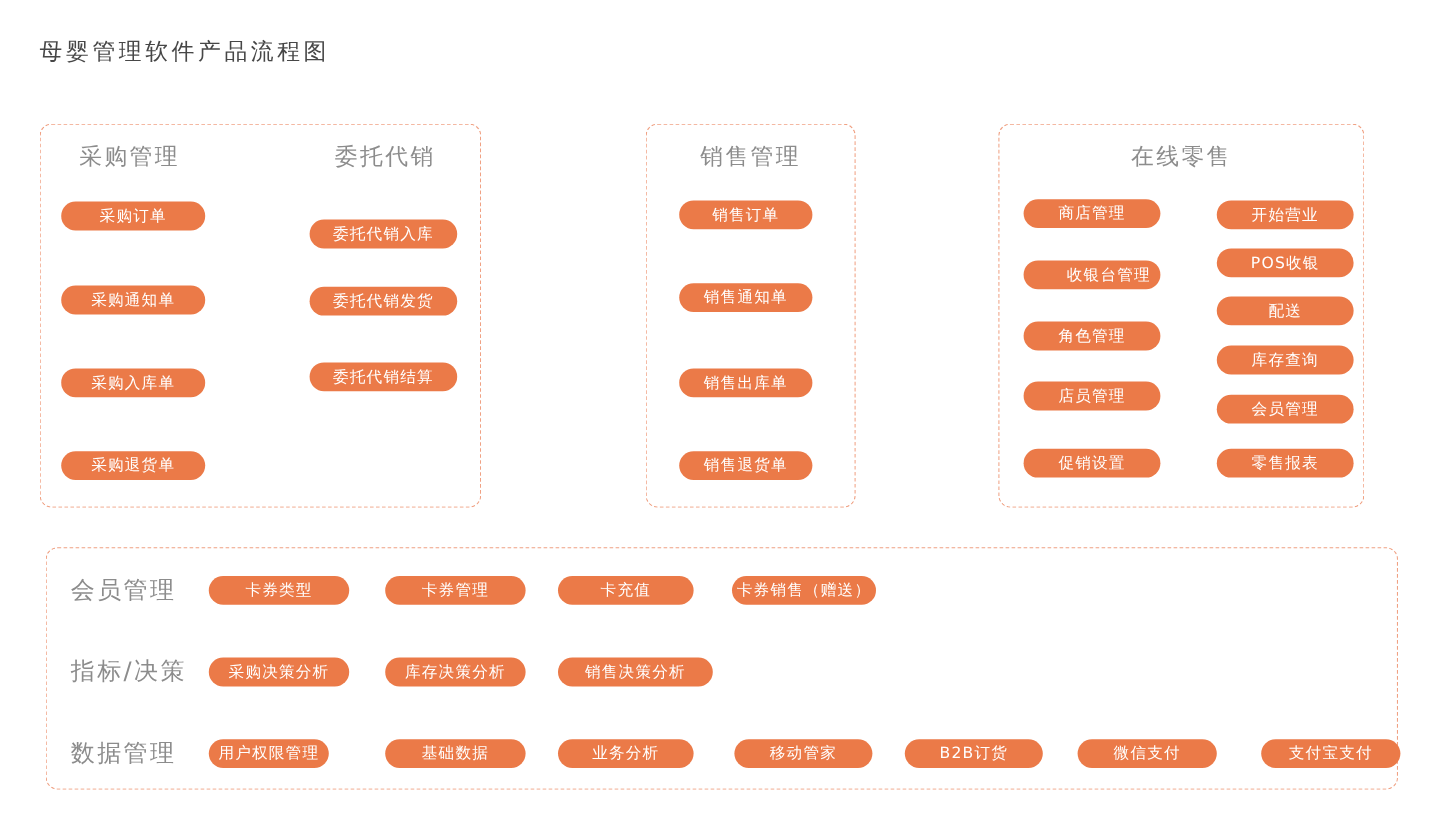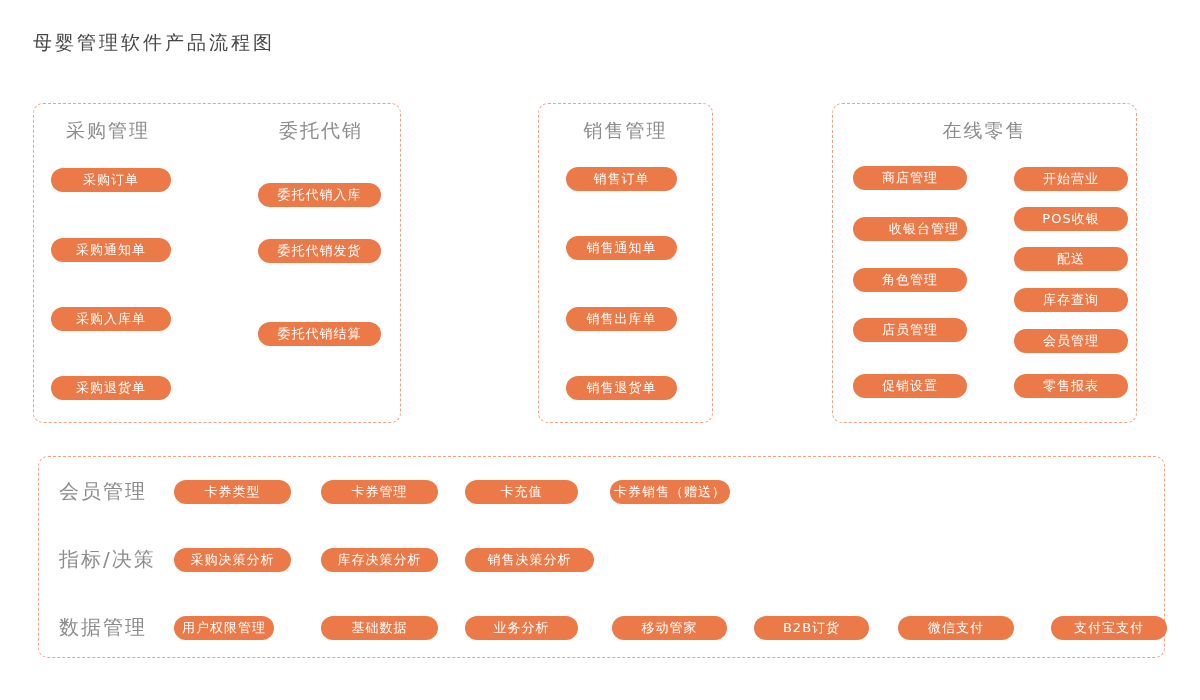--- a/index.html
+++ b/index.html
@@ -35,21 +35,21 @@
     <div class="panel-header" style="left:32px;top:14px;">采购管理</div>
     <div class="panel-header" style="left:245px;top:14px;">委托代销</div>
 
     <div class="pill" style="left:17px;top:64px;width:120px;">采购订单</div>
     <div class="pill" style="left:17px;top:134px;width:120px;">采购通知单</div>
     <div class="pill" style="left:17px;top:203px;width:120px;">采购入库单</div>
     <div class="pill" style="left:17px;top:272px;width:120px;">采购退货单</div>
 
     <div class="pill" style="left:224px;top:63px;width:123px;margin-top:16px;">委托代销入库</div>
     <div class="pill" style="left:224px;top:135px;width:123px;">委托代销发货</div>
-    <div class="pill" style="left:224px;top:198px;width:123px;margin-top:20px;">委托代销结算</div>
+    <div class="pill" style="left:224px;top:198px;width:123px;">委托代销结算</div>
   </section>
 
   <section class="panel" style="left:538px;top:103px;width:175px;height:320px;">
     <div class="panel-header centered" style="top:14px;">销售管理</div>
 
     <div class="pill" style="left:27px;top:63px;width:111px;">销售订单</div>
     <div class="pill" style="left:27px;top:132px;width:111px;">销售通知单</div>
     <div class="pill" style="left:27px;top:203px;width:111px;">销售出库单</div>
     <div class="pill" style="left:27px;top:272px;width:111px;">销售退货单</div>
   </section>

